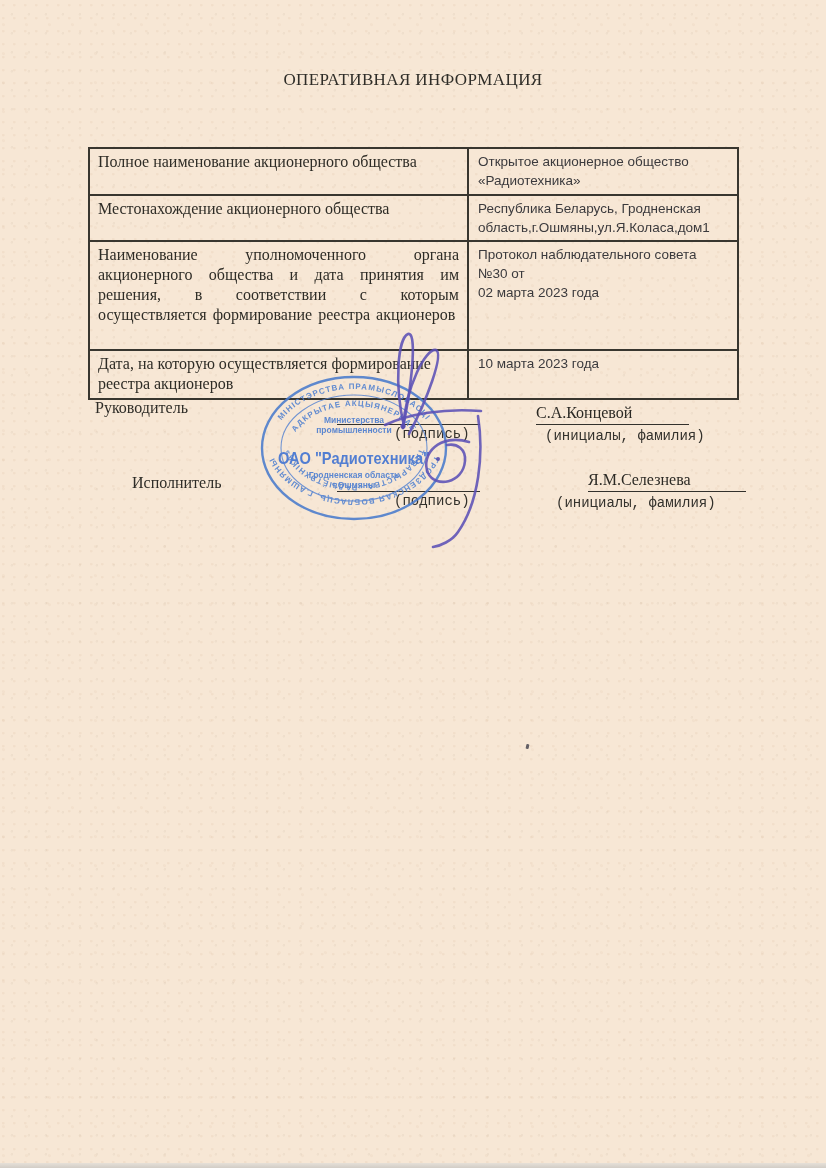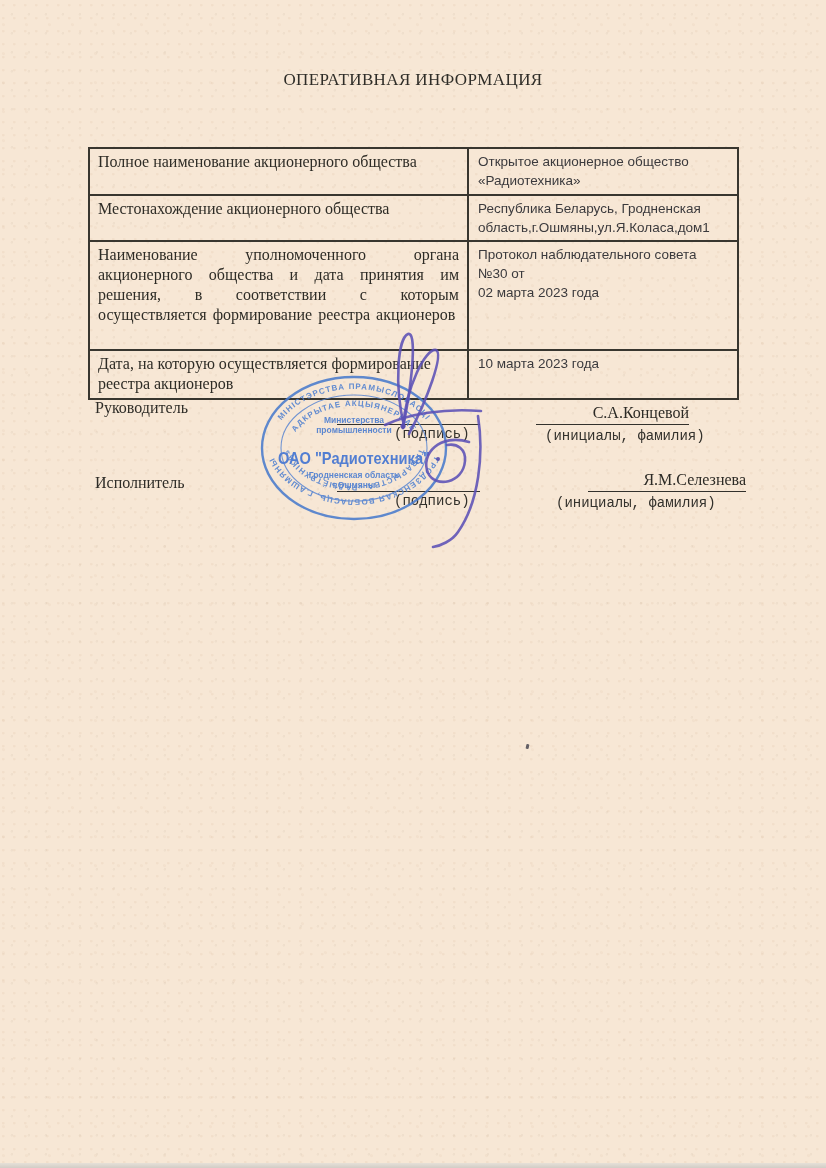--- a/index.html
+++ b/index.html
@@ -45,28 +45,28 @@
     font-family:"Liberation Sans", sans-serif;
     font-size:13.5px;line-height:19px;color:#3b3a3d;
     padding-left:9px;
   }
   .r1 td{height:40px;}
   .r2 td{height:39px;}
   .r3 td{height:102px;}
   .r4 td{height:42px;}
   .role{position:absolute;left:95px;font-size:16px;color:#2e2c27;}
   .role1{top:399px;}
-  .role2{top:474px;}
+  .role2{top:474px;margin-left:37px;}
   .sigline{position:absolute;left:337px;width:143px;height:14px;border-bottom:1.5px solid #33312c;}
   .line1{top:410px;}
   .line2{top:477px;}
   .cap{position:absolute;font-size:14px;color:#33312c;font-family:Liberation Mono, monospace;}
   .cap1{left:394px;top:426px;}
   .cap2{left:394px;top:493px;}
-  .namebox{position:absolute;font-size:16px;color:#2c2a25;border-bottom:1.6px solid #33312c;padding-bottom:2px;text-align:right;}
+  .namebox{position:absolute;font-size:16px;color:#2c2a25;border-bottom:1.6px solid #33312c;padding-bottom:2px;}
   .name1{left:536px;top:404px;width:153px;}
   .name2{left:548px;top:471px;width:158px;margin-left:40px;}
   .ncap1{left:545px;top:428px;}
   .ncap2{left:556px;top:495px;}
   .stamp{position:absolute;left:254px;top:372px;opacity:.88;}
   .stamp .ring-text{fill:#4e7fd0;font-family:"Liberation Sans", sans-serif;font-weight:bold;font-size:8px;letter-spacing:1.1px;}
   .stamp .ctr-small{fill:#477ad0;font-family:"Liberation Sans", sans-serif;font-weight:bold;font-size:8.5px;}
   .stamp .ctr-big{fill:#3c70d2;font-family:"Liberation Sans", sans-serif;font-weight:bold;font-size:17px;}
   .sig-ink{position:absolute;left:330px;top:326px;}
   .sig-ink path{stroke:#5c51b6;stroke-width:2.6;fill:none;stroke-linecap:round;opacity:.88;}

